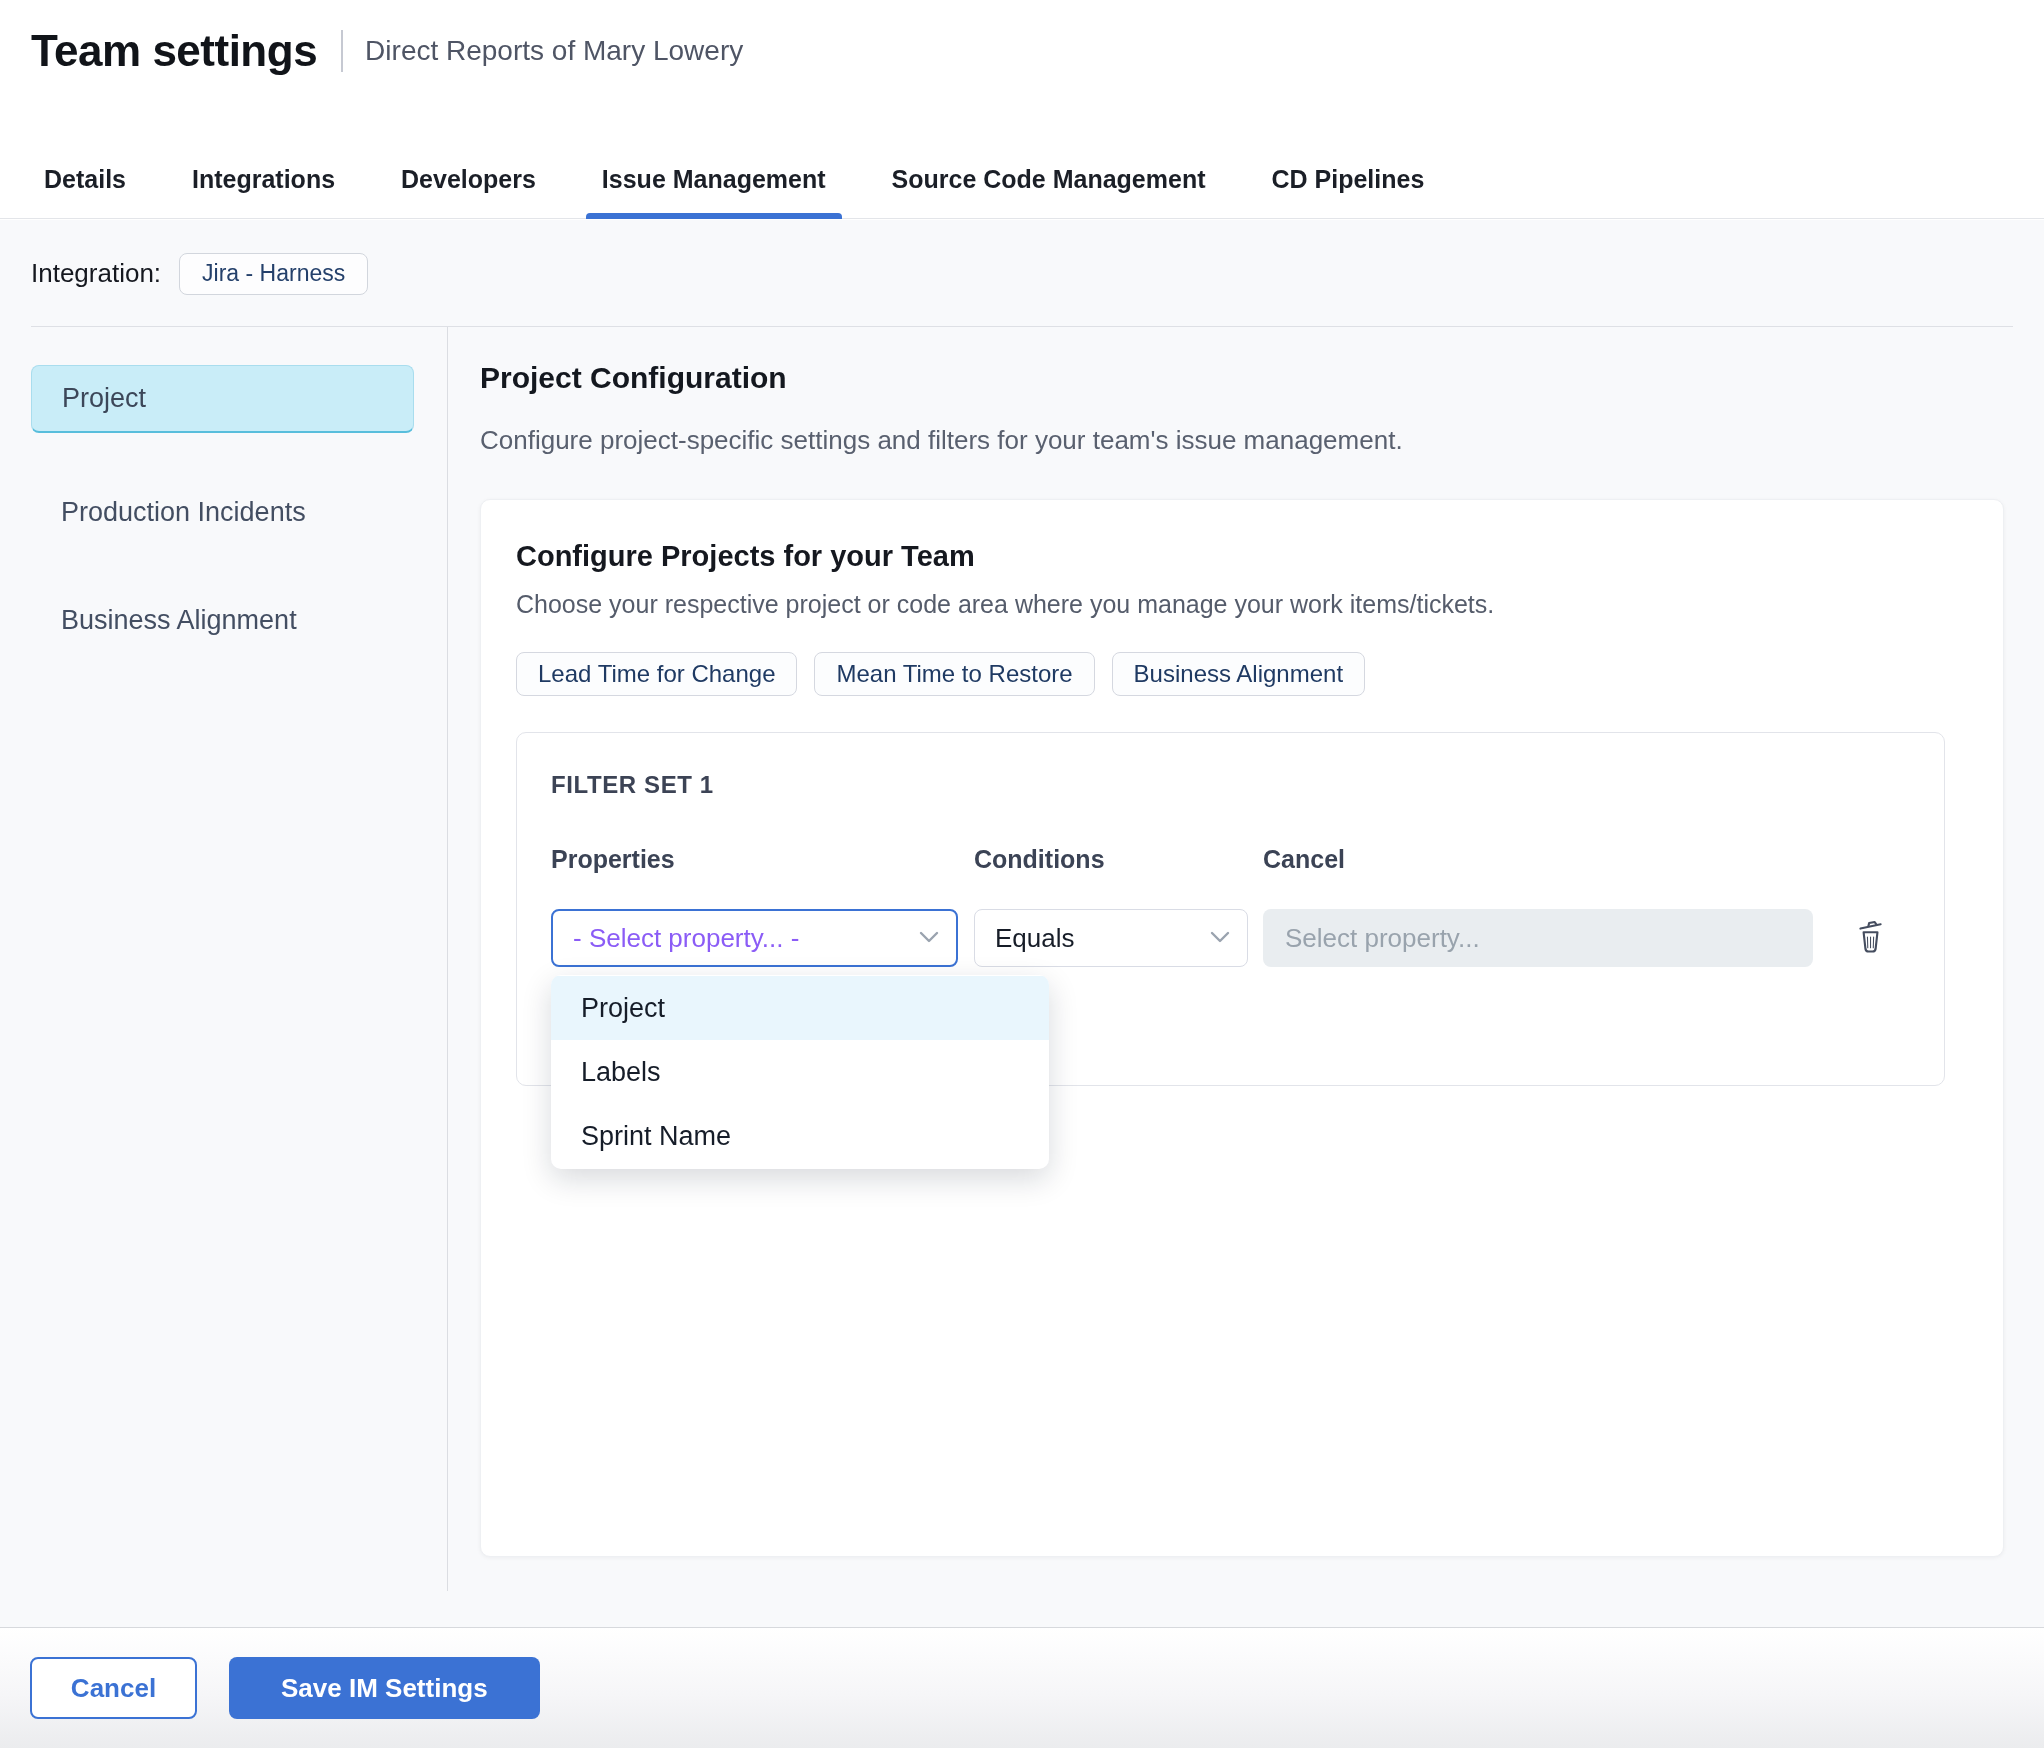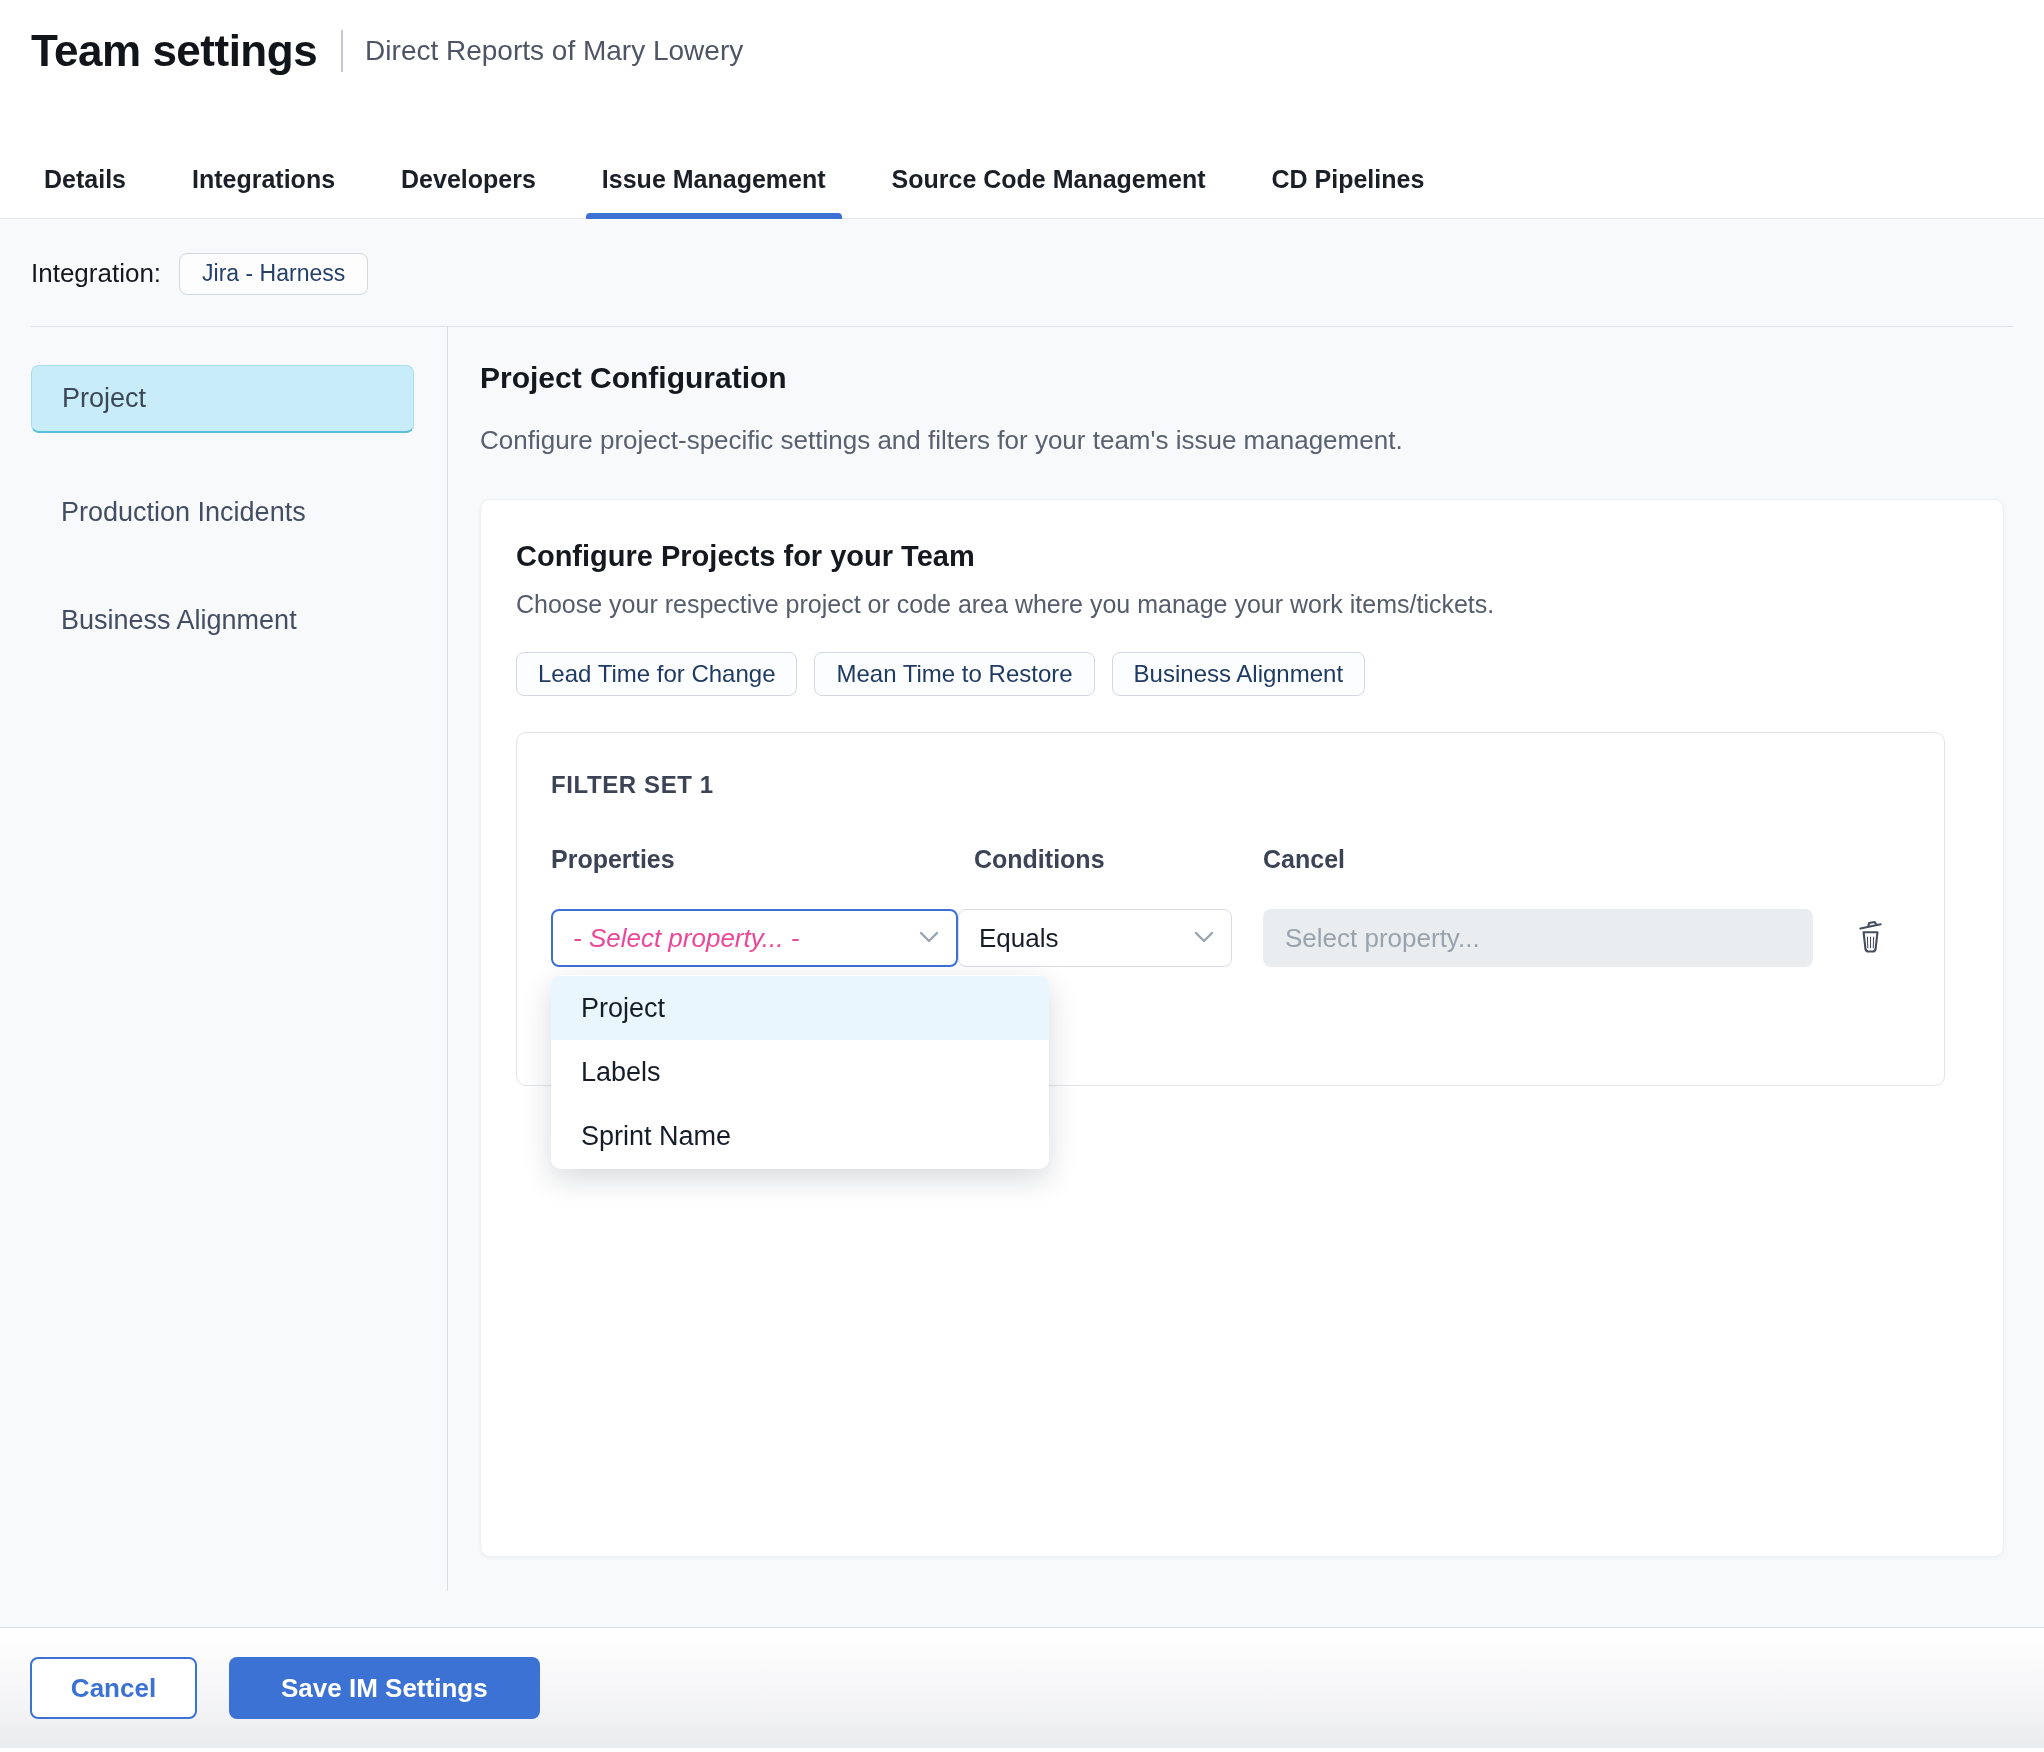--- a/index.html
+++ b/index.html
@@ -61,23 +61,23 @@
   .filter-panel{position:absolute;left:35px;top:232px;width:1429px;height:354px;
                 border:1px solid #e2e4ea;border-radius:10px;background:#ffffff;}
   .fs-title{position:absolute;left:34px;top:38px;font-size:24px;font-weight:700;
             letter-spacing:0.6px;color:#3c4355;}
   .col-label{position:absolute;top:112px;font-size:25px;font-weight:700;color:#3b4355;}
   .cl-0{left:34px;}  .cl-1{left:457px;}  .cl-2{left:746px;}
 
   .select{position:absolute;top:176px;height:58px;border-radius:8px;background:#ffffff;
           display:flex;align-items:center;cursor:pointer;}
   .prop-select{left:34px;width:407px;border:2px solid #3b72d4;}
-  .cond-select{left:441px;width:274px;border:1px solid #d9dce5;}
+  .cond-select{left:457px;width:274px;border:1px solid #d9dce5;}
   .select .sel-text{padding-left:20px;font-size:26px;}
-  .placeholder-text{color:#ec4899;font-style:italic;}
+  .placeholder-text{color:#8b5cf6;}
   .sel-value{color:#171d28;}
   .chevron{position:absolute;right:17px;top:50%;transform:translateY(-50%);}
 
   .value-input{position:absolute;left:746px;top:176px;width:550px;height:58px;background:#e9edf0;
                border:none;border-radius:8px;padding:0 0 0 22px;font-size:26px;color:#171d28;
                font-family:"Liberation Sans","DejaVu Sans",sans-serif;}
   .value-input::placeholder{color:#99a3ad;opacity:1;}
 
   .trash-btn{position:absolute;left:1333px;top:180px;width:40px;height:46px;background:none;border:none;
              padding:0;cursor:pointer;display:flex;align-items:center;justify-content:center;}

